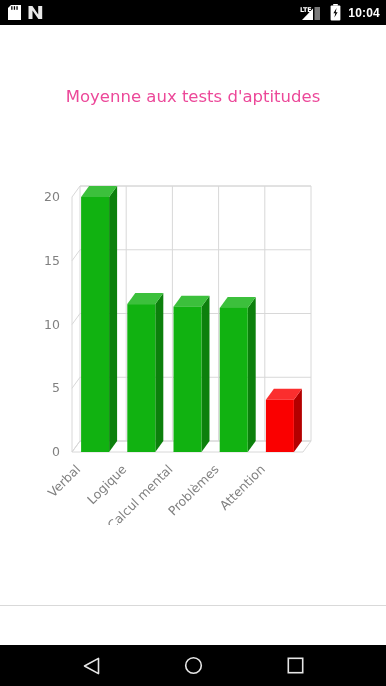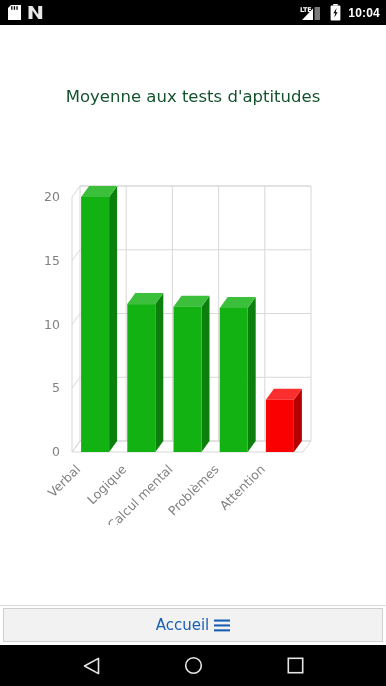--- a/index.html
+++ b/index.html
@@ -53,21 +53,21 @@
     height: 580px;
     background: #ffffff;
   }
   .chart-title {
     position: absolute;
     top: 62px;
     left: 0;
     width: 386px;
     text-align: center;
     font-size: 16.5px;
-    color: #14532d;
+    color: #ec4899;
     font-family: "DejaVu Sans", sans-serif;
     font-weight: normal;
   }
   .chart-wrap {
     position: absolute;
     top: 110px;
     left: 0;
     width: 386px;
     height: 390px;
   }
@@ -239,30 +239,20 @@
             <text x="173.5" y="335" transform="rotate(-45 173.5 335)" text-anchor="end" font-family="DejaVu Sans, sans-serif" font-size="12.5" fill="#808080">Calcul mental</text>
             <text x="219.70000000000002" y="335" transform="rotate(-45 219.70000000000002 335)" text-anchor="end" font-family="DejaVu Sans, sans-serif" font-size="12.5" fill="#808080">Problèmes</text>
             <text x="265.9" y="335" transform="rotate(-45 265.9 335)" text-anchor="end" font-family="DejaVu Sans, sans-serif" font-size="12.5" fill="#808080">Attention</text>
           </g>
         </svg>
     </div>
 
   </div>
 
   <div class="navbar">
-    <div class="nav-btn">
-      <span class="nav-label">Accueil</span>
-      <span>
-        <svg class="icon-svg" width="16" height="13" viewBox="0 0 16 13">
-          <rect x="0" y="0.5" width="16" height="2.1" fill="#1a5fb4"></rect>
-          <rect x="0" y="5.4" width="16" height="2.1" fill="#1a5fb4"></rect>
-          <rect x="0" y="10.3" width="16" height="2.1" fill="#1a5fb4"></rect>
-        </svg>
-      </span>
-    </div>
   </div>
 
   <div class="androidnav">
     <div class="nav-key">
       <span>
         <svg class="icon-svg" width="17" height="18" viewBox="0 0 17 18">
           <path d="M15.5 1.4 L15.5 16.6 L1.5 9 Z" fill="none" stroke="#e6e6e6" stroke-width="1.6" stroke-linejoin="round"></path>
         </svg>
       </span>
     </div>

